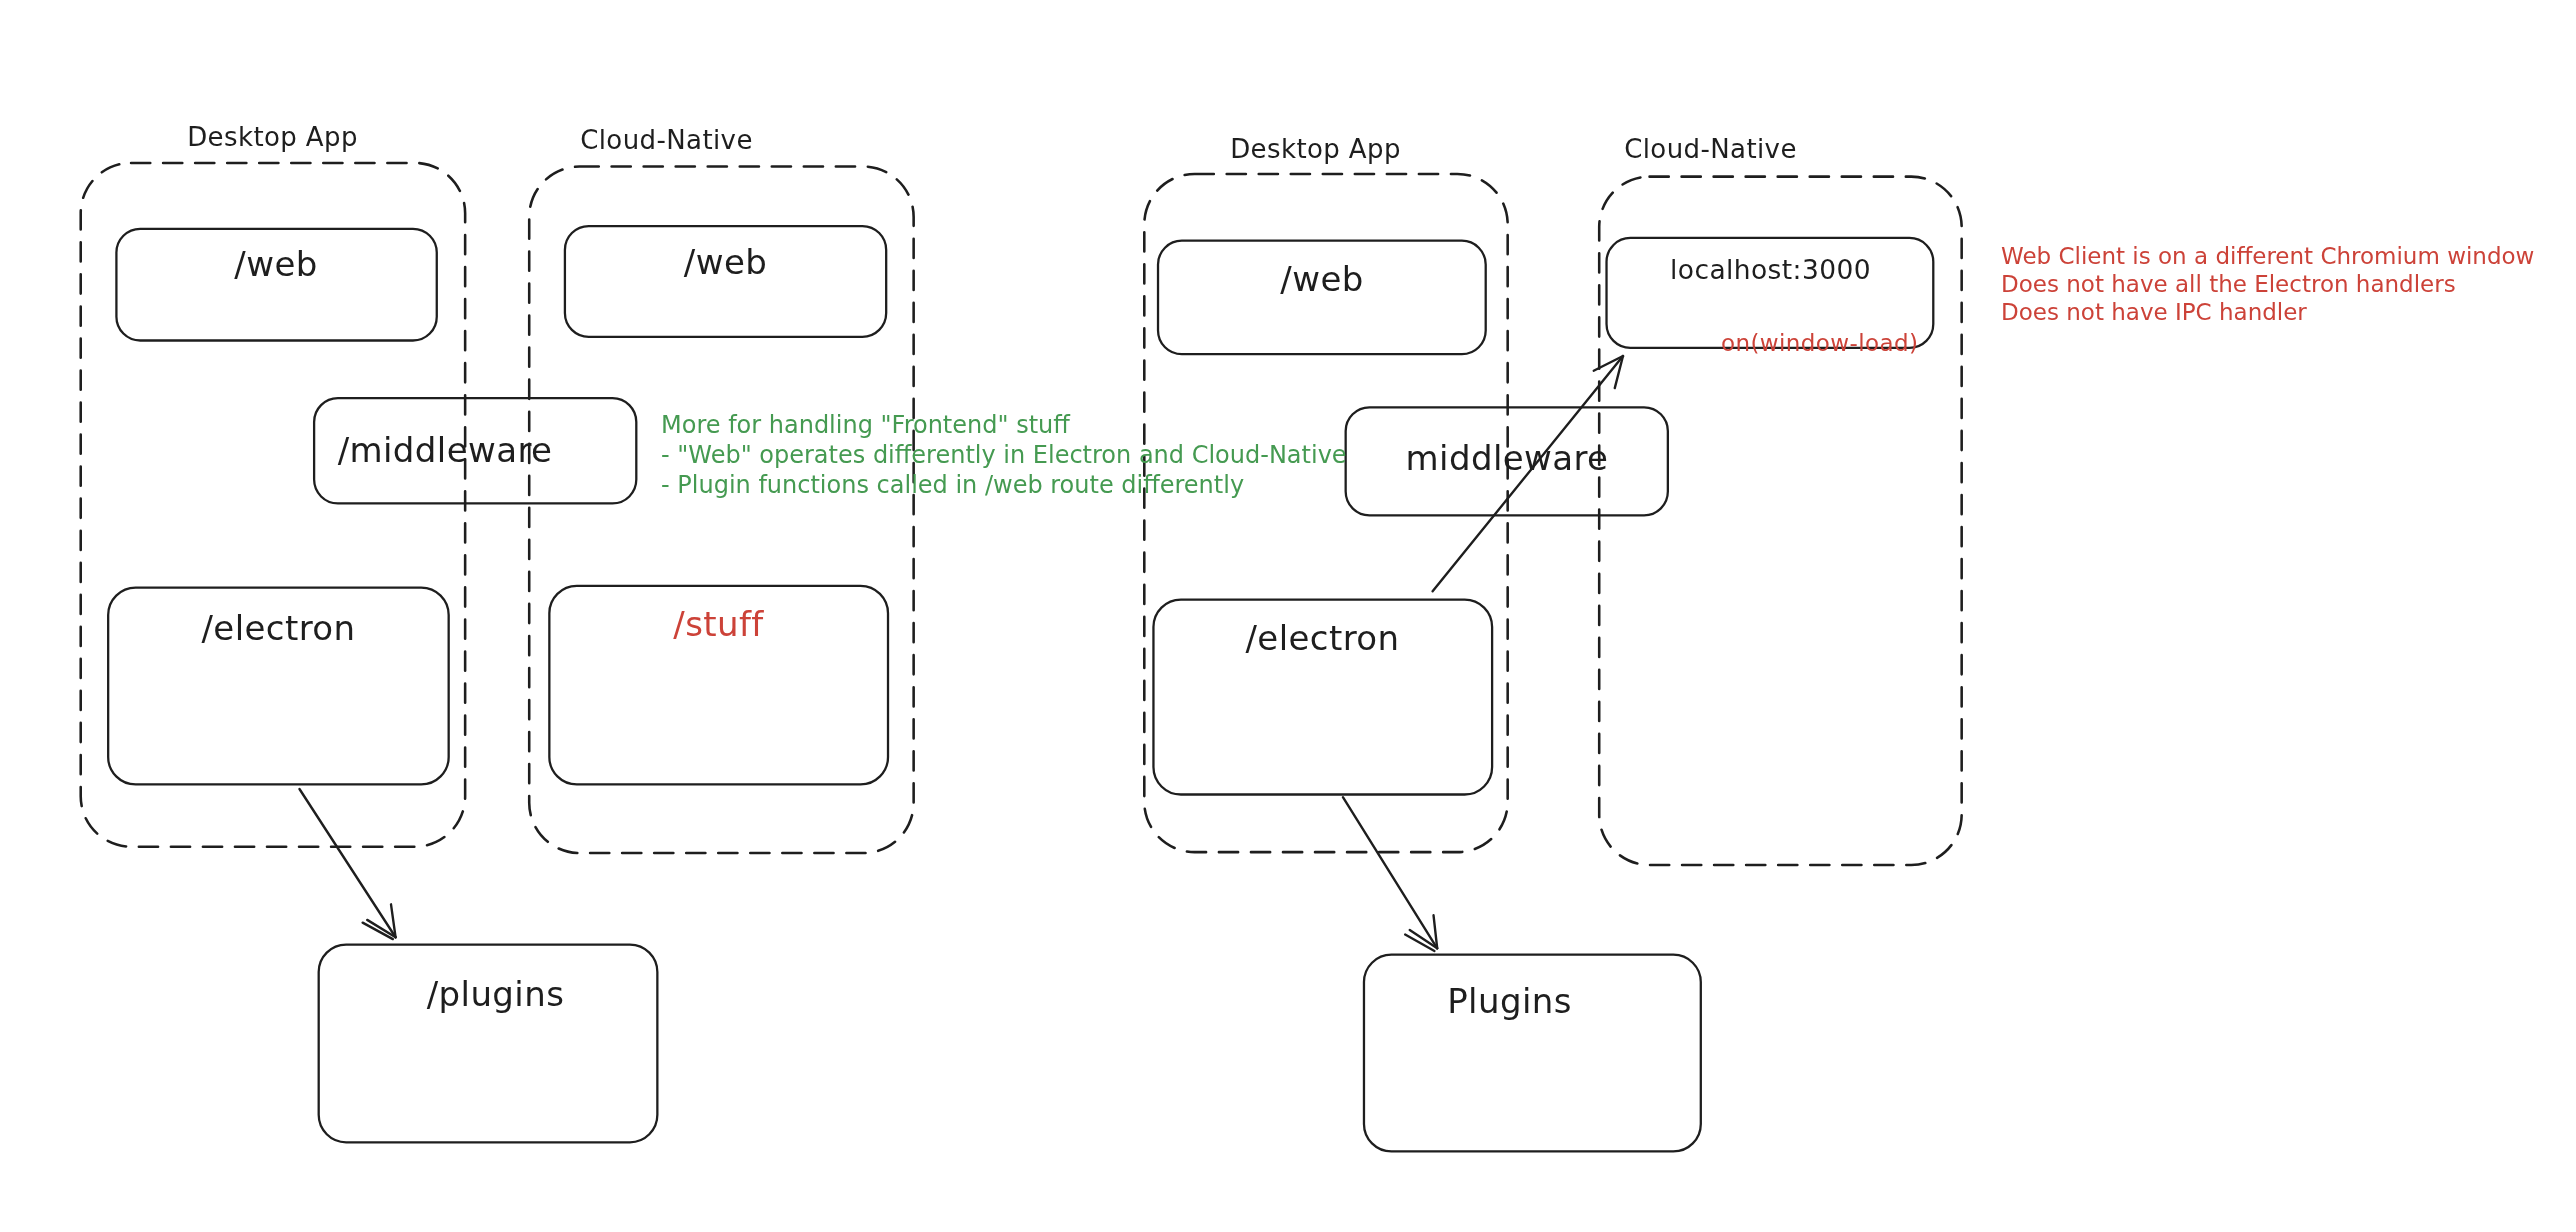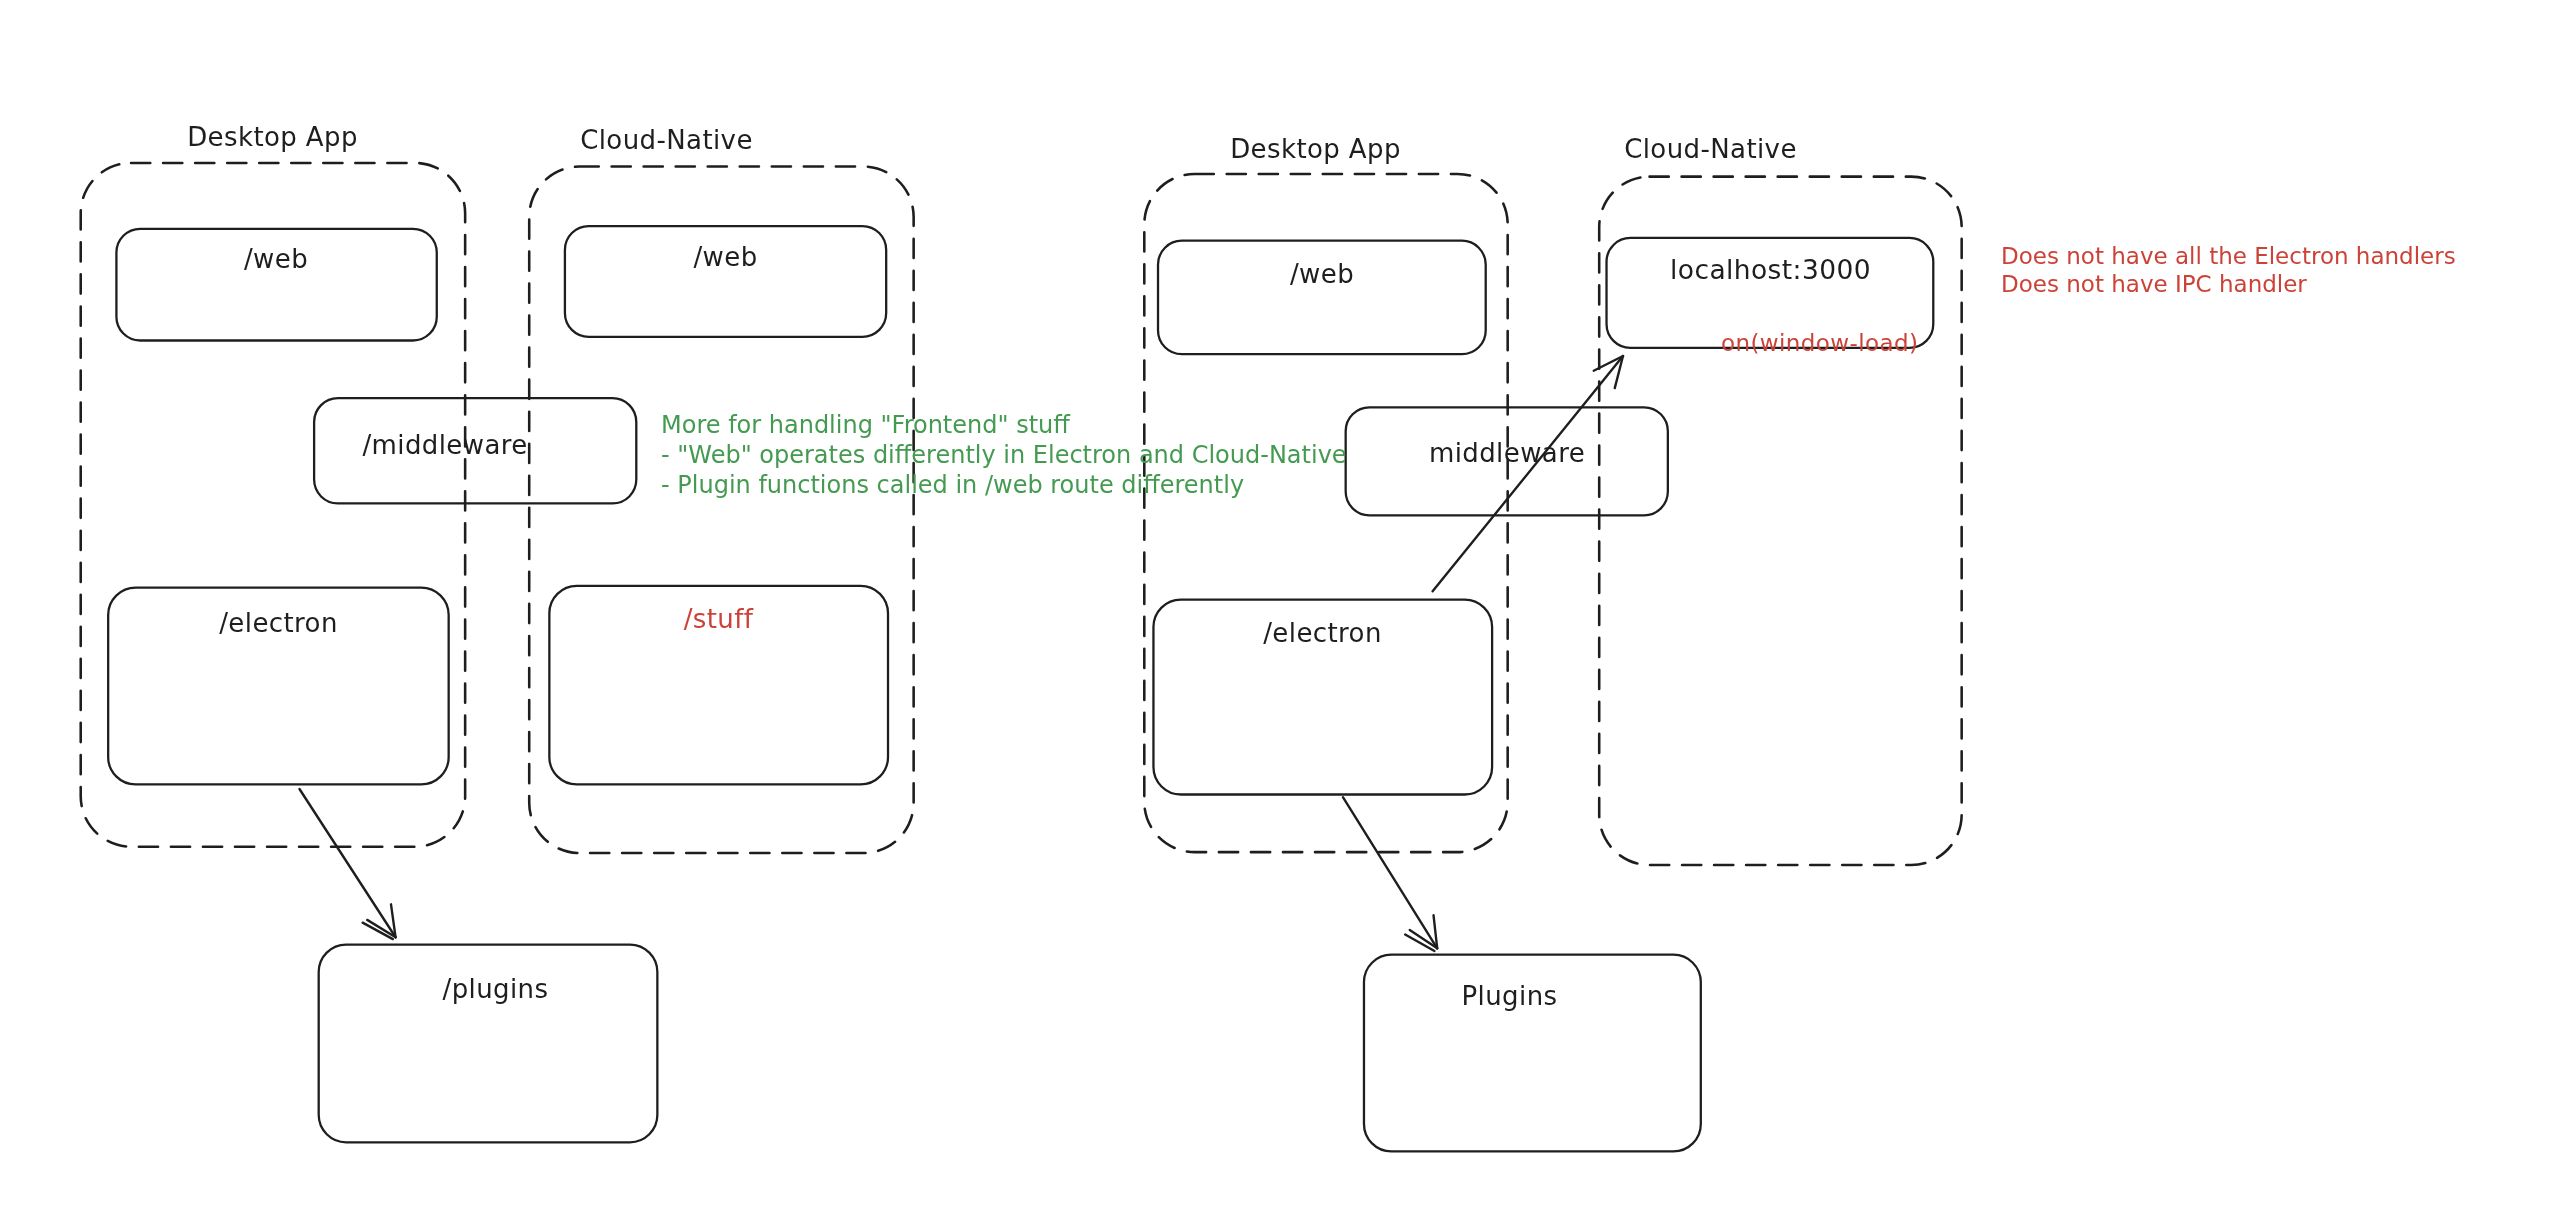--- a/index.html
+++ b/index.html
@@ -9,21 +9,21 @@
     height: 1232px;
     background: #ffffff;
     font-family: "DejaVu Sans", "Liberation Sans", sans-serif;
     color: #1e1e1e;
     overflow: hidden;
   }
   .canvas svg { position: absolute; left: 0; top: 0; }
   .lbl {
     position: absolute;
     text-align: center;
-    font-size: 26px;
+    font-size: 34px;
     letter-spacing: 0.4px;
     white-space: nowrap;
     color: #1e1e1e;
   }
   .group-title { font-size: 26px; text-align: center; }
   .red   { color: #cc4238; }
   .note {
     position: absolute;
     white-space: nowrap;
     text-align: left;
@@ -100,18 +100,19 @@
   <div class="lbl group-title" style="left:1573px; top:134px; width:275px;">Cloud-Native</div>
 
   <div class="lbl" style="left:1158px; top:259px; width:328px;">/web</div>
   <div class="lbl" style="left:1607px; top:254px; width:327px; font-size:26.5px;">localhost:3000</div>
   <div class="lbl red small-red" style="left:1721px; top:302px; width:183px;">on(window-load)</div>
   <div class="lbl" style="left:1346px; top:438px; width:322px;">middleware</div>
   <div class="lbl" style="left:1153px; top:618px; width:339px;">/electron</div>
   <div class="lbl" style="left:1364px; top:981px; width:291px;">Plugins</div>
 
   <div class="note note-red" style="left:2001px; top:242px;">
+    <div>Web Client is on a different Chromium window</div>
     <div>Does not have all the Electron handlers</div>
     <div>Does not have IPC handler</div>
   </div>
 
 </div>
 
 
 </body></html>

